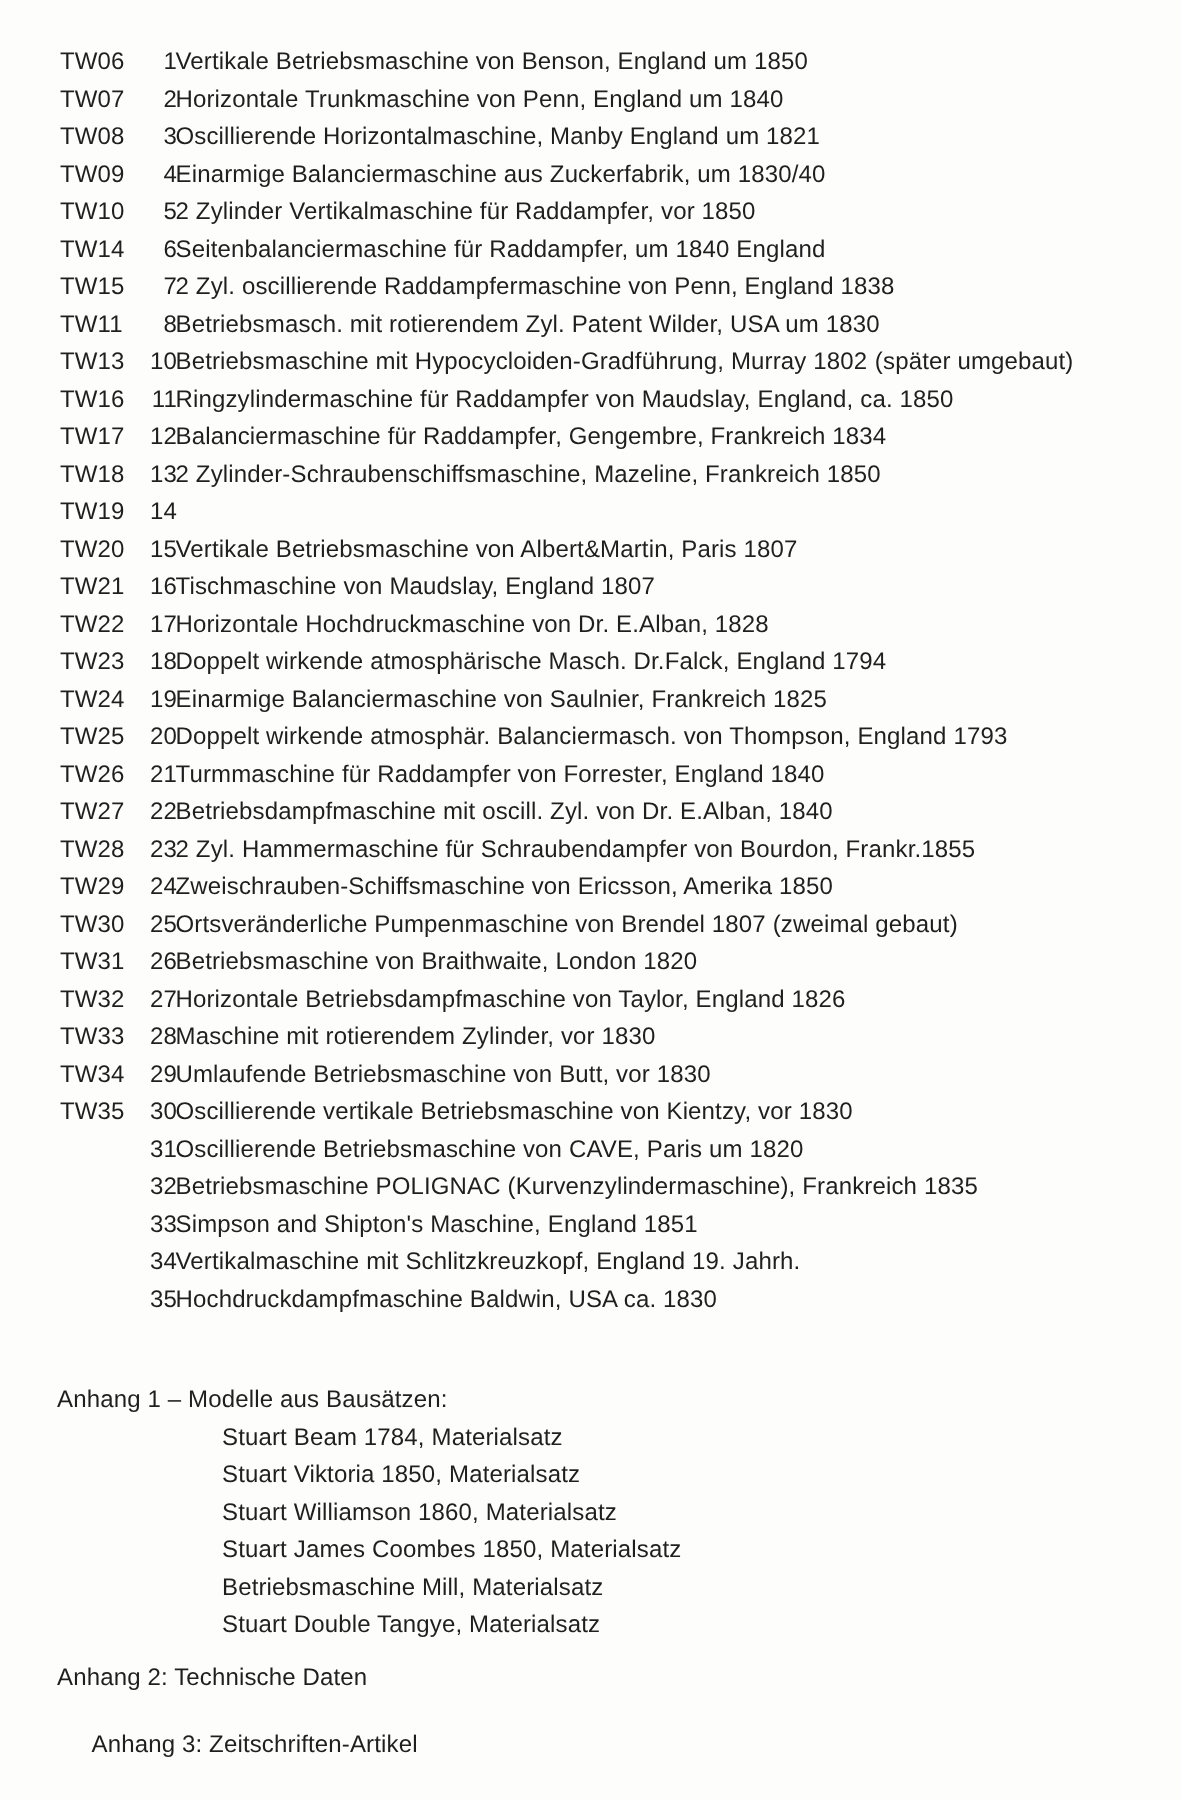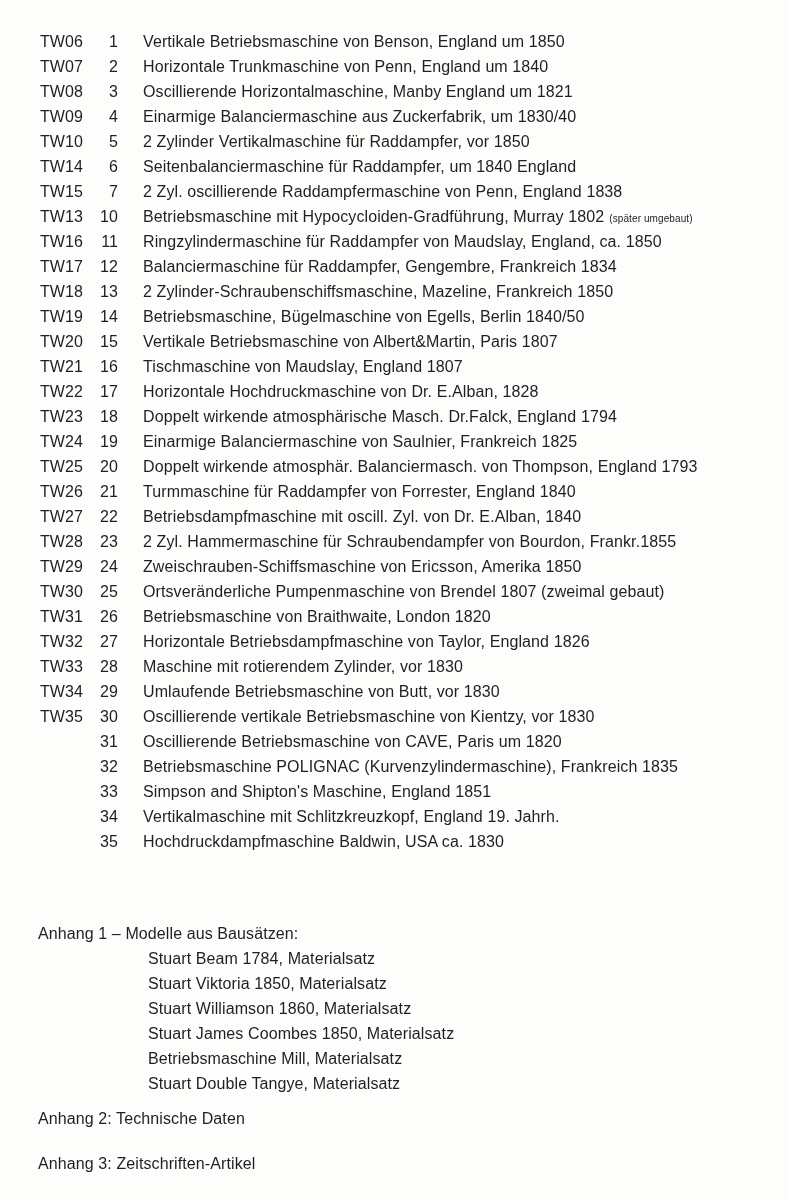--- a/index.html
+++ b/index.html
@@ -35,38 +35,38 @@
     left: 40px;
   }
   .num {
     position: absolute;
     left: 78px;
     width: 40px;
     text-align: right;
   }
   .desc {
     position: absolute;
-    left: 143px;
+    left: 117px;
     text-align: right;
   }
   .note {
-    font-size: 10px;
+    font-size: 16px;
     margin-left: 5px;
   }
   .note:empty { display: none; }
   .heading {
     position: absolute;
     left: 38px;
     height: 25px;
     line-height: 25px;
     white-space: nowrap;
   }
   .heading-anhang1 { top: 921px; text-align: center; }
   .heading-anhang2 { top: 1106px; }
-  .heading-anhang3 { top: 1151px; }
+  .heading-anhang3 { top: 1151px; margin-left: 23px; }
   .kit-list {
     position: absolute;
     left: 148px;
     top: 946px;
   }
   .kit-row {
     height: 25px;
     line-height: 25px;
     white-space: nowrap;
   }
@@ -112,20 +112,25 @@
     <span class="num">6</span>
     <span class="desc"><span class="desc-main">Seitenbalanciermaschine für Raddampfer, um 1840 England</span></span>
   </div>
 
   <div class="row">
     <span class="code">TW15</span>
     <span class="num">7</span>
     <span class="desc"><span class="desc-main">2 Zyl. oscillierende Raddampfermaschine von Penn, England 1838</span></span>
   </div>
 
+  <div class="row">
+    <span class="code">TW11</span>
+    <span class="num">8</span>
+    <span class="desc"><span class="desc-main">Betriebsmasch. mit rotierendem Zyl. Patent Wilder, USA um 1830</span></span>
+  </div>
 
 
   <div class="row">
     <span class="code">TW13</span>
     <span class="num">10</span>
     <span class="desc"><span class="desc-main">Betriebsmaschine mit Hypocycloiden-Gradführung, Murray 1802</span><span class="note">(später umgebaut)</span></span>
   </div>
 
   <div class="row">
     <span class="code">TW16</span>
@@ -141,21 +146,20 @@
 
   <div class="row">
     <span class="code">TW18</span>
     <span class="num">13</span>
     <span class="desc"><span class="desc-main">2 Zylinder-Schraubenschiffsmaschine, Mazeline, Frankreich 1850</span></span>
   </div>
 
   <div class="row">
     <span class="code">TW19</span>
     <span class="num">14</span>
-    <span class="desc"><span class="desc-main">Betriebsmaschine, Bügelmaschine von Egells, Berlin 1840/50</span></span>
   </div>
 
   <div class="row">
     <span class="code">TW20</span>
     <span class="num">15</span>
     <span class="desc"><span class="desc-main">Vertikale Betriebsmaschine von Albert&amp;Martin, Paris 1807</span></span>
   </div>
 
   <div class="row">
     <span class="code">TW21</span>

